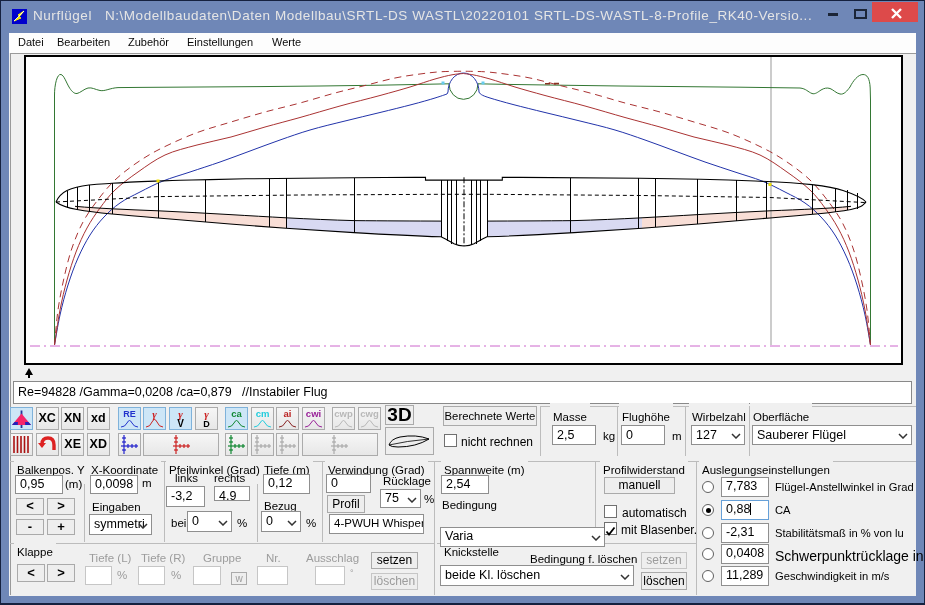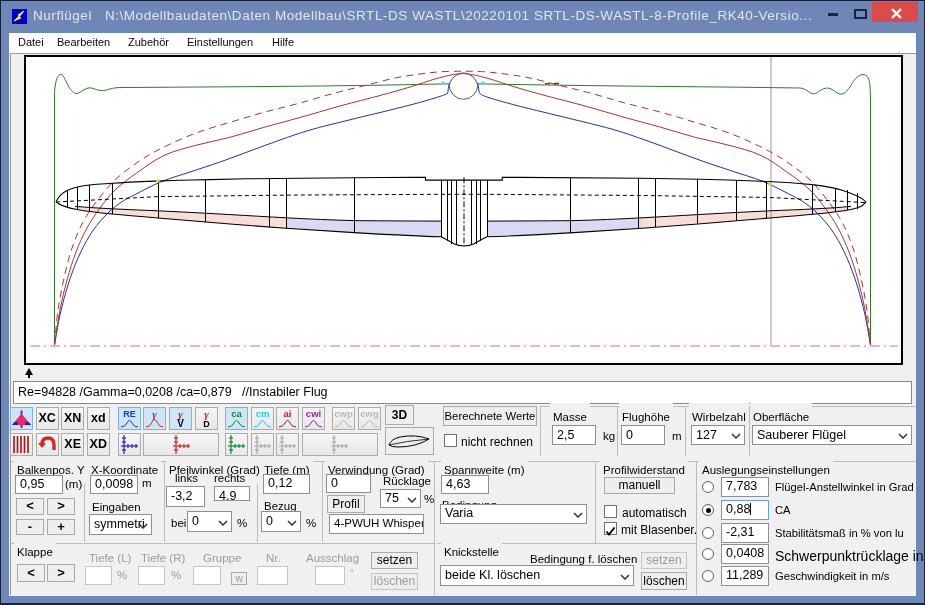--- a/index.html
+++ b/index.html
@@ -36,21 +36,21 @@
 <div class="abs" style="left:854px;top:9px;width:13px;height:10px;border:2px solid #1b2537;box-sizing:border-box"></div>
 <div class="abs" style="left:872px;top:2px;width:46px;height:20px;background:#dd4a4a"></div>
 <svg class="abs" style="left:891px;top:8px" width="12" height="12">
     <path d="M1,1 L10,10 M10,1 L1,10" stroke="#fff" stroke-width="2.4"></path>
   </svg>
 
 <div class="mi" style="left:18px">Datei</div>
 <div class="mi" style="left:57px">Bearbeiten</div>
 <div class="mi" style="left:128px">Zubehör</div>
 <div class="mi" style="left:187px">Einstellungen</div>
-<div class="mi" style="left:272px">Hilfe</div>
+<div class="mi" style="left:272px">Werte</div>
 
 <div class="hsep" style="left:10px;top:53px;width:906px;background:#9a9a9a"></div>
 <div class="vsep" style="left:10px;top:53px;height:542px;background:#9a9a9a"></div>
 
 <div class="abs" id="cv"></div>
 <svg class="abs" style="left:26px;top:57px" width="875" height="306" viewBox="26 57 875 306">
 
 <path d="M75,206.3 C88,207.5 100,208.2 112,208.8 C127,209.6 143,210.2 158,210.8 C182,211.9 206,213.2 230,214.6 C249,215.7 268,216.8 286,217.8 L286,228.3 C268,227 249,225.6 230,224 C206,222 182,219.9 158,218 C143,216.8 128,215.6 112,214 C100,212.8 90,211.8 77,209.5 Z" fill="#f8ded6"></path>
 <path d="M286,217.8 C309,219 332,220 354,220.6 C384,220.9 415,221 441,221.1 L441,236.8 C415,236 384,234.4 354,232.6 C332,231.3 309,229.9 286,228.3 Z" fill="#d8d9f2"></path>
 <path d="M487,221.1 C513,221 544,220.9 574,220.6 C596,220 619,219 642,217.8 L642,228.3 C619,229.9 596,231.3 574,232.6 C544,234.4 513,236 487,236.8 Z" fill="#d8d9f2"></path>
@@ -248,21 +248,21 @@
         <line x1="2" y1="12" x2="19" y2="12"></line>
         <line x1="3" y1="4" x2="7" y2="4"></line>
         <line x1="3" y1="8" x2="7" y2="8"></line>
         <line x1="3" y1="16" x2="7" y2="16"></line>
         <line x1="9" y1="10" x2="9" y2="14"></line>
         <line x1="13" y1="10" x2="13" y2="14"></line>
         <line x1="17" y1="10" x2="17" y2="14"></line>
       </g>
     </svg></div>
 
-<div class="btn" style="left:385px;top:405px;width:29px;height:20px;font-weight:bold;font-size:12px;line-height:18px">3D</div>
+<div class="btn" style="left:385px;top:405px;width:29px;height:20px;font-weight:bold;font-size:19px;line-height:18px">3D</div>
 <div class="btn" style="left:385px;top:427px;width:49px;height:28px"><svg width="47" height="26" viewBox="0 0 47 26">
       <path d="M3,17 Q5,11 14,9 Q30,6 43,11 Q30,19 12,19 Q5,19 3,17 Z" stroke="#000" fill="none"></path>
       <path d="M3,17 Q20,13 43,11" stroke="#000" fill="none" stroke-width="0.8"></path>
     </svg></div>
 <div class="btn" style="left:443px;top:406px;width:94px;height:20px;font-size:11.3px;line-height:18px;white-space:nowrap">Berechnete Werte</div>
 <div class="cb" style="left:444px;top:434px"></div>
 <div class="lbl" style="left:461px;top:435px;font-size:12px">nicht rechnen</div>
 
 <div class="hsep" style="left:540px;top:406px;width:376px"></div>
 <div class="vsep" style="left:540px;top:406px;height:50px"></div>
@@ -357,23 +357,23 @@
 <div class="fld" style="left:138px;top:566px;width:27px;height:19px;border-color:#c6c6c6"></div>
 <div class="lbl dis" style="left:171px;top:569px">%</div>
 <div class="fld" style="left:193px;top:566px;width:28px;height:19px;border-color:#c6c6c6"></div>
 <div class="btn" style="left:231px;top:572px;width:16px;height:13px;font-size:10px;line-height:11px;color:#9c9c9c">w</div>
 <div class="fld" style="left:257px;top:566px;width:31px;height:19px;border-color:#c6c6c6"></div>
 <div class="fld" style="left:315px;top:566px;width:30px;height:19px;border-color:#c6c6c6"></div>
 <div class="lbl dis" style="left:350px;top:568px;font-size:9px">°</div>
 <div class="btn" style="left:371px;top:552px;width:47px;height:17px;line-height:15px;font-size:12px">setzen</div>
 <div class="btn" style="left:371px;top:573px;width:47px;height:17px;line-height:15px;font-size:12px;color:#9c9c9c;border-color:#c6c6c6">löschen</div>
 
-<div class="fld" style="left:441px;top:475px;width:48px;height:19px">4,63</div>
+<div class="fld" style="left:441px;top:475px;width:48px;height:19px">2,54</div>
 <div class="lbl" style="left:442px;top:499px">Bedingung</div>
-<div class="cmb" style="left:440px;top:504px;width:147px;height:20px">Varia<svg class="ar" width="10" height="6">
+<div class="cmb" style="left:440px;top:527px;width:165px;height:20px">Varia<svg class="ar" width="10" height="6">
       <path d="M1,1 L5,5 L9,1" stroke="#333" fill="none" stroke-width="1.5"></path>
     </svg></div>
 
 <div class="lbl" style="left:530px;top:553px">Bedingung f. löschen</div>
 <div class="cmb" style="left:440px;top:565px;width:194px;height:21px;line-height:19px">beide Kl. löschen<svg class="ar" width="10" height="6">
       <path d="M1,1 L5,5 L9,1" stroke="#333" fill="none" stroke-width="1.5"></path>
     </svg></div>
 <div class="btn" style="left:641px;top:552px;width:46px;height:17px;line-height:15px;font-size:12px;color:#9c9c9c;border-color:#c6c6c6">setzen</div>
 <div class="btn" style="left:641px;top:572px;width:46px;height:18px;line-height:16px;font-size:12px">löschen</div>
 

